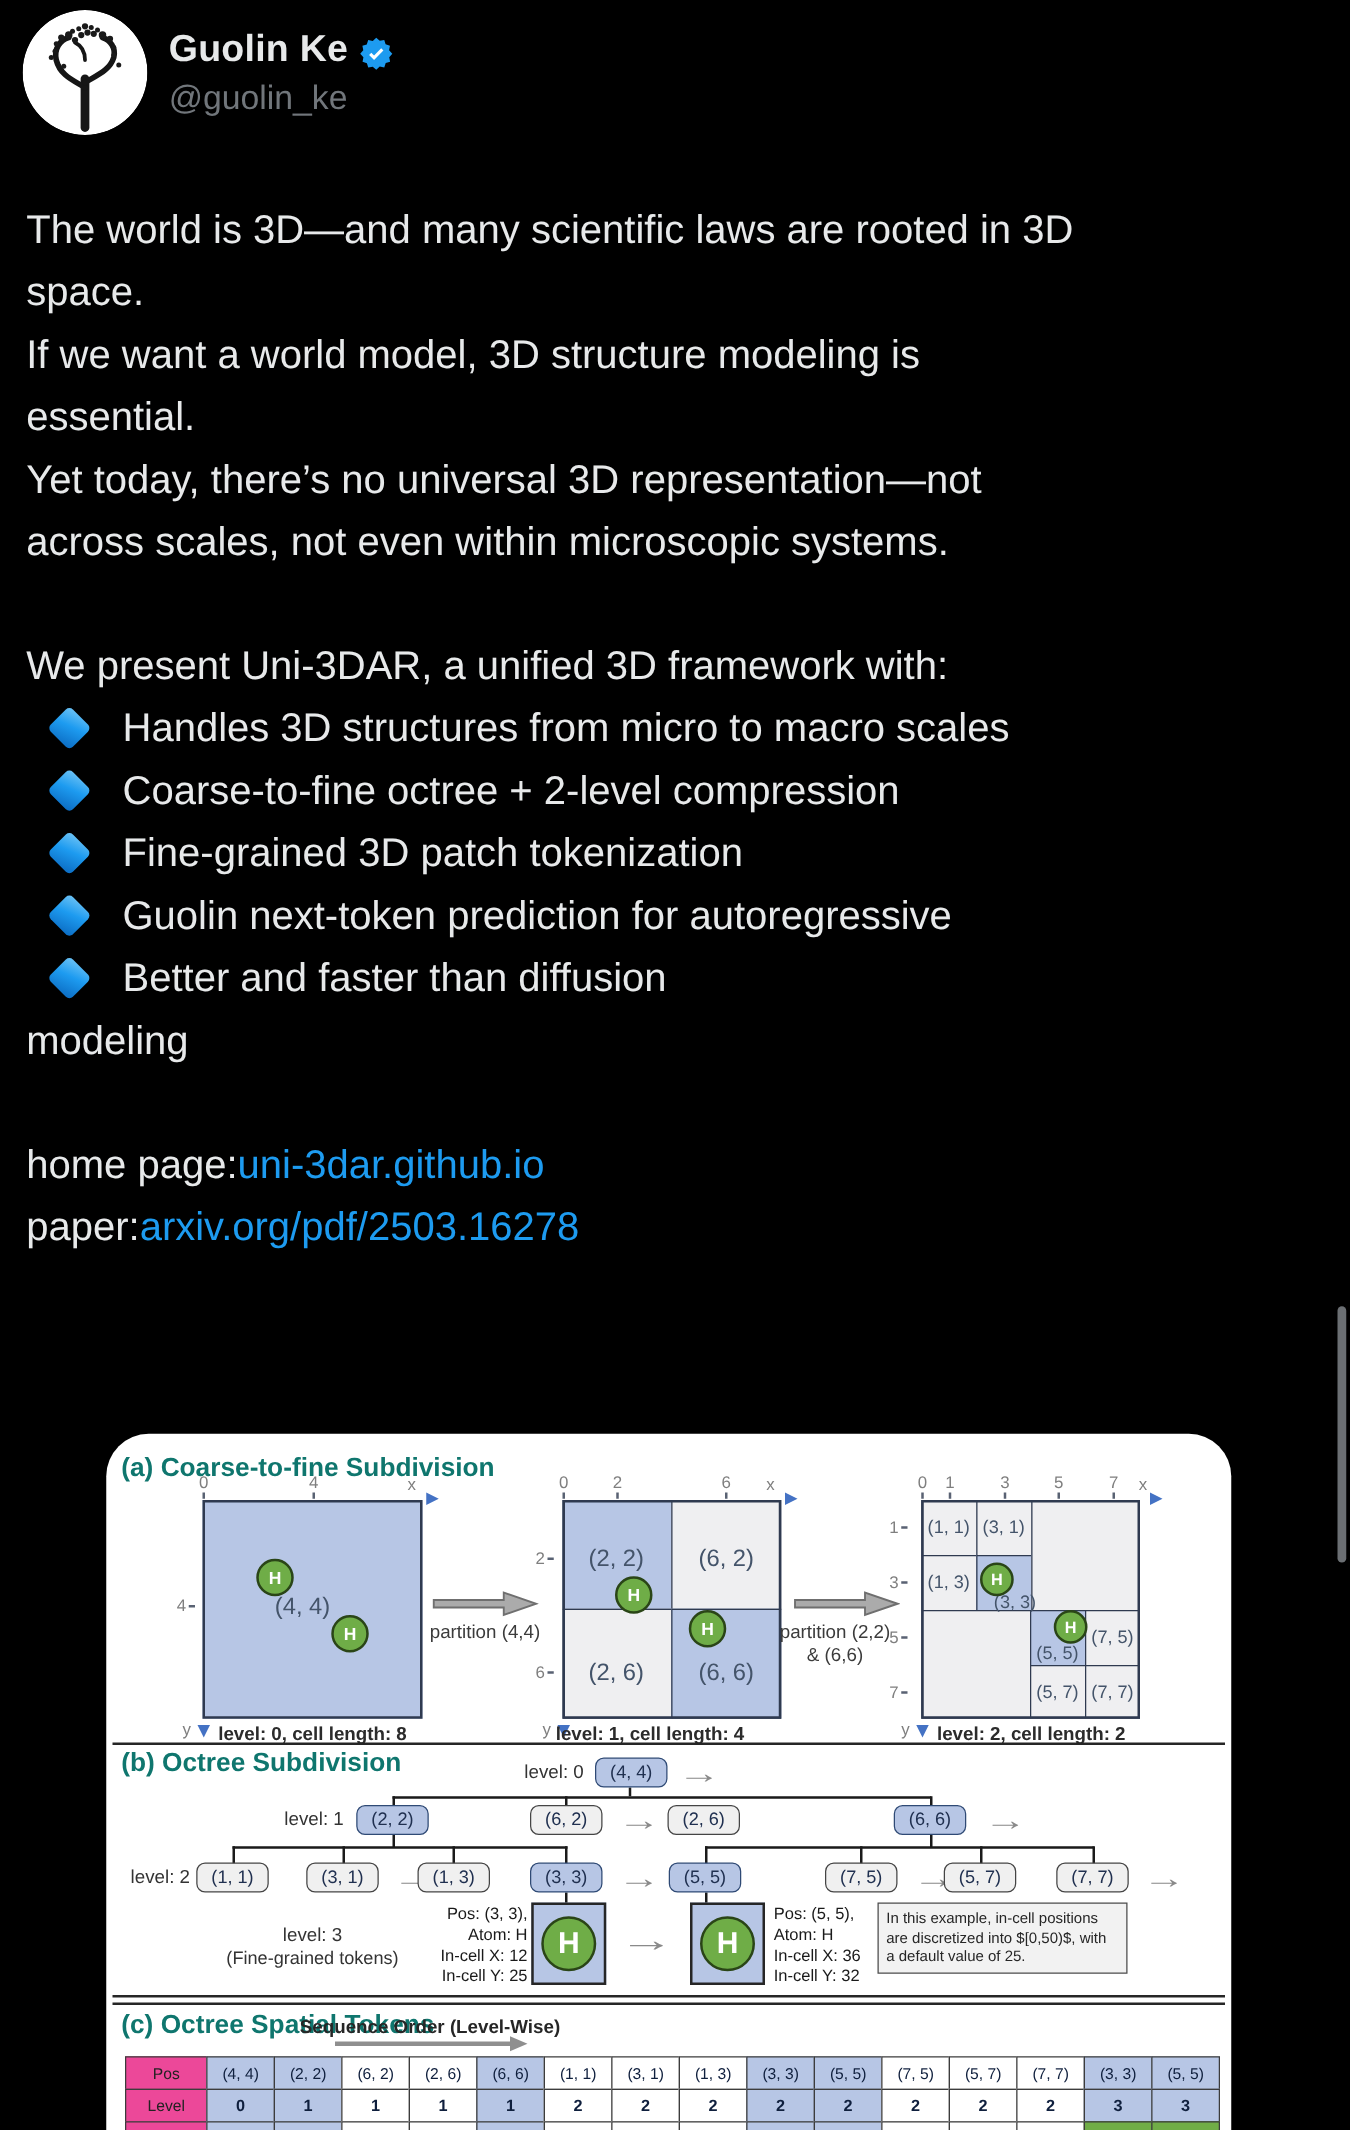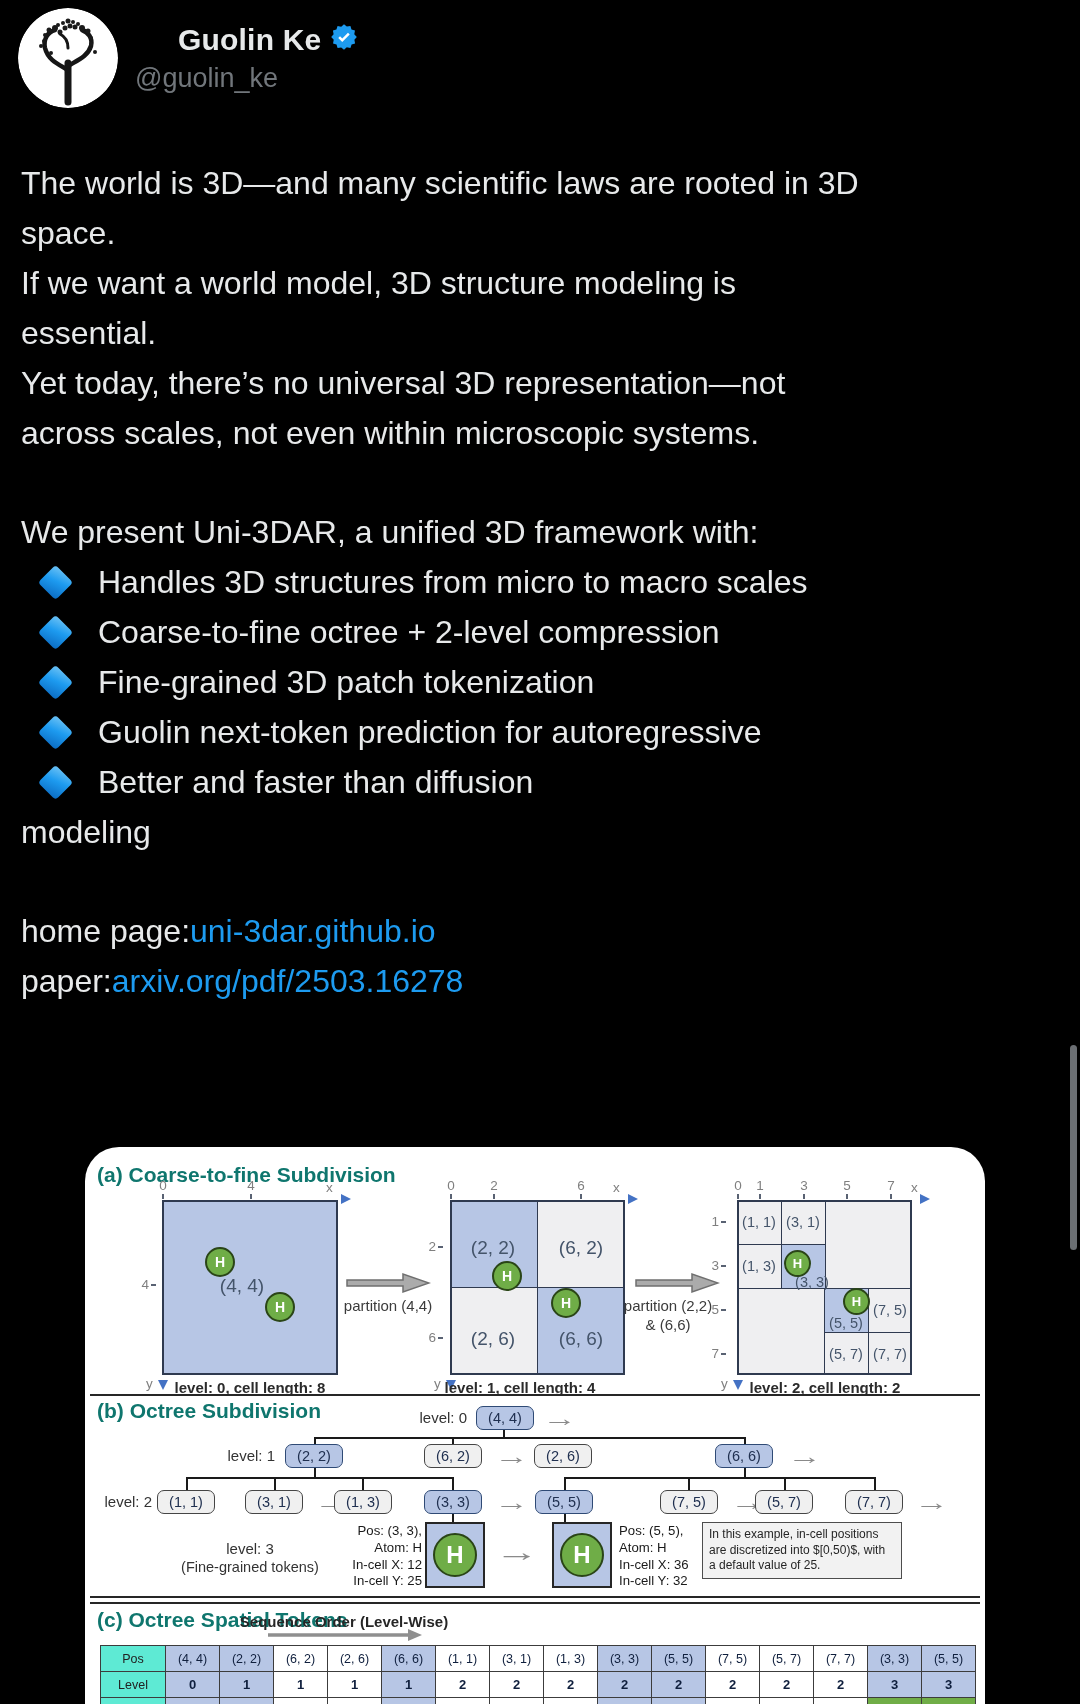--- a/index.html
+++ b/index.html
@@ -2,21 +2,21 @@
 <html><head>
 <meta charset="utf-8">
 <style>
   html,body{margin:0;padding:0;background:#000;}
   #screen{position:relative;width:1080px;height:1704px;background:#000;overflow:hidden;
           font-family:"Liberation Sans",sans-serif;}
   
   .hdr{position:absolute;left:18px;top:8px;display:flex;align-items:center;}
   .avatar{width:100px;height:100px;border-radius:50%;overflow:hidden;flex:0 0 auto;}
   .idblock{margin-left:17px;display:flex;flex-direction:column;}
-  .nameline{display:flex;align-items:flex-start;margin-left:43px;}
+  .nameline{display:flex;align-items:flex-end;}
   .name{font-size:30px;font-weight:bold;color:#e7e9ea;letter-spacing:.2px;}
   .badge{margin-left:9px;display:inline-flex;}
   .handle{font-size:27px;color:#71767b;margin-top:6px;}
   
   #tweet{position:absolute;left:21px;top:158px;width:1045px;}
   .t-line{height:50px;display:flex;align-items:center;font-size:32px;color:#e7e9ea;white-space:nowrap;}
   .t-line.blank{height:49px;}
   .diamond{width:25px;height:25px;flex:0 0 auto;margin-left:22px;margin-right:30px;border-radius:4px;
            transform:rotate(45deg);background:linear-gradient(160deg,#6ec3f5 0%,#1d9bf0 45%,#0b6bc2 100%);}
   .t-link{color:#1d9bf0;text-decoration:none;}
@@ -57,21 +57,21 @@
   .notebox{position:absolute;left:702px;top:1522px;width:186px;background:#f2f2f2;border:1.5px solid #4d4d4d;
            box-sizing:content-box;padding:4px 6px;font-size:12px;line-height:15.5px;color:#262626;z-index:4;}
   .l3lab{position:absolute;text-align:center;font-size:15px;color:#333;z-index:4;}
   .seqlab{position:absolute;width:220px;text-align:center;font-size:15px;font-weight:bold;color:#262626;z-index:4;}
   
   #c-table{position:absolute;left:100px;top:1645px;display:flex;z-index:4;}
   .tcol{display:flex;flex-direction:column;}
   .tcol + .tcol{margin-left:-1px;}
   .tc{box-sizing:border-box;border:1px solid #3c3c3c;height:27px;display:flex;align-items:center;justify-content:center;background:#fff;}
   .tc + .tc{margin-top:-1px;}
-  .tc.hd{background:#5eead4;font-size:12.5px;color:#222;}
+  .tc.hd{background:#ec4899;font-size:12.5px;color:#222;}
   .tc.pos{font-size:12.5px;color:#0f1f3d;}
   .tc.lvl{font-size:13px;font-weight:bold;color:#0f1f3d;}
   .tc.blue{background:#b7c6e5;}
   .tc.green{background:#70ad47;}
   .scrollbar{position:absolute;left:1070px;top:1045px;width:7px;height:205px;background:#6b6f73;border-radius:4px;z-index:9;}
 </style>
 </head>
 <body>
 
 <div id="screen">

